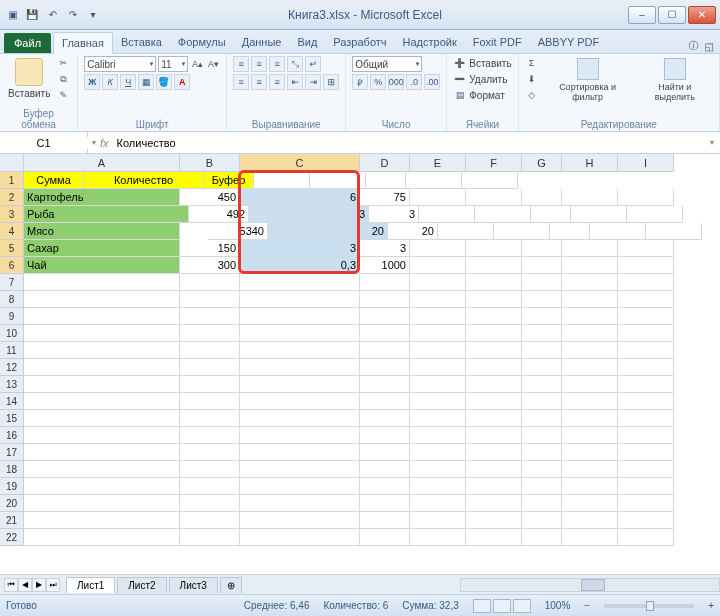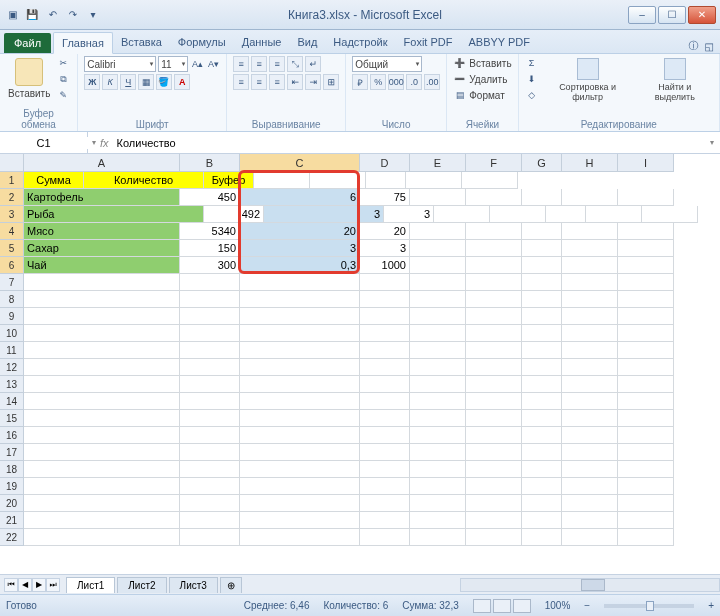--- a/index.html
+++ b/index.html
@@ -98,20 +98,21 @@
 </div>
 
 <div class="tabstrip">
   <div class="filetab">Файл</div>
   <div id="tabs-holder" style="display: flex;">
       <div class="tab active">Главная</div>
       <div class="tab">Вставка</div>
       <div class="tab">Формулы</div>
       <div class="tab">Данные</div>
       <div class="tab">Вид</div>
+      <div class="tab">Разработч</div>
       <div class="tab">Надстройк</div>
       <div class="tab">Foxit PDF</div>
       <div class="tab">ABBYY PDF</div>
     </div>
   <div class="tabstrip-right">
     <span>ⓘ</span>
     <span>◱</span>
 
   </div>
 </div>
@@ -310,33 +311,33 @@
         <div class="cell num" style="width: 60px;">450</div>
         <div class="cell num selblue" style="width: 120px;">6</div>
         <div class="cell num" style="width: 50px;">75</div>
         <div class="cell" style="width: 56px;"></div>
         <div class="cell" style="width: 56px;"></div>
         <div class="cell" style="width: 40px;"></div>
         <div class="cell" style="width: 56px;"></div>
         <div class="cell" style="width: 56px;"></div>
       </div>
       <div class="crow">
-        <div class="cell grn" style="width: 180px;">Рыба</div>
+        <div class="cell grn" style="width: 165px;">Рыба</div>
         <div class="cell num" style="width: 60px;">492</div>
         <div class="cell num selblue" style="width: 120px;">3</div>
         <div class="cell num" style="width: 50px;">3</div>
         <div class="cell" style="width: 56px;"></div>
         <div class="cell" style="width: 56px;"></div>
         <div class="cell" style="width: 40px;"></div>
         <div class="cell" style="width: 56px;"></div>
         <div class="cell" style="width: 56px;"></div>
       </div>
       <div class="crow">
         <div class="cell grn" style="width: 156px;">Мясо</div>
-        <div class="cell num" style="width: 60px;">5340</div>
+        <div class="cell num" style="width: 60px; margin-left: 28px;">5340</div>
         <div class="cell num selblue" style="width: 120px;">20</div>
         <div class="cell num" style="width: 50px;">20</div>
         <div class="cell" style="width: 56px;"></div>
         <div class="cell" style="width: 56px;"></div>
         <div class="cell" style="width: 40px;"></div>
         <div class="cell" style="width: 56px;"></div>
         <div class="cell" style="width: 56px;"></div>
       </div>
       <div class="crow">
         <div class="cell grn" style="width: 156px;">Сахар</div>

